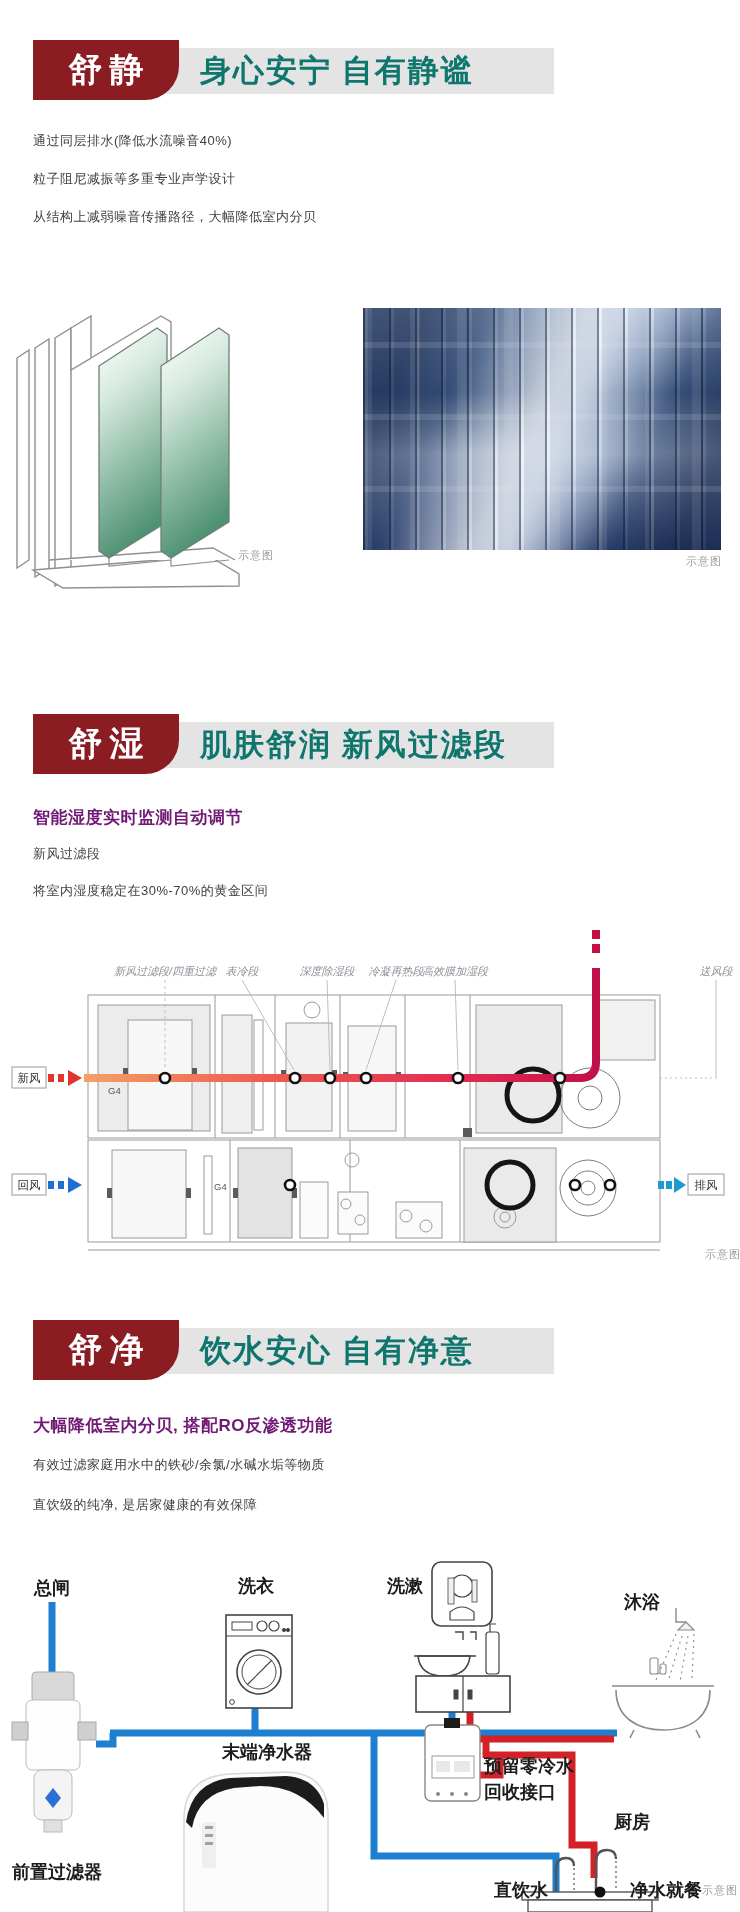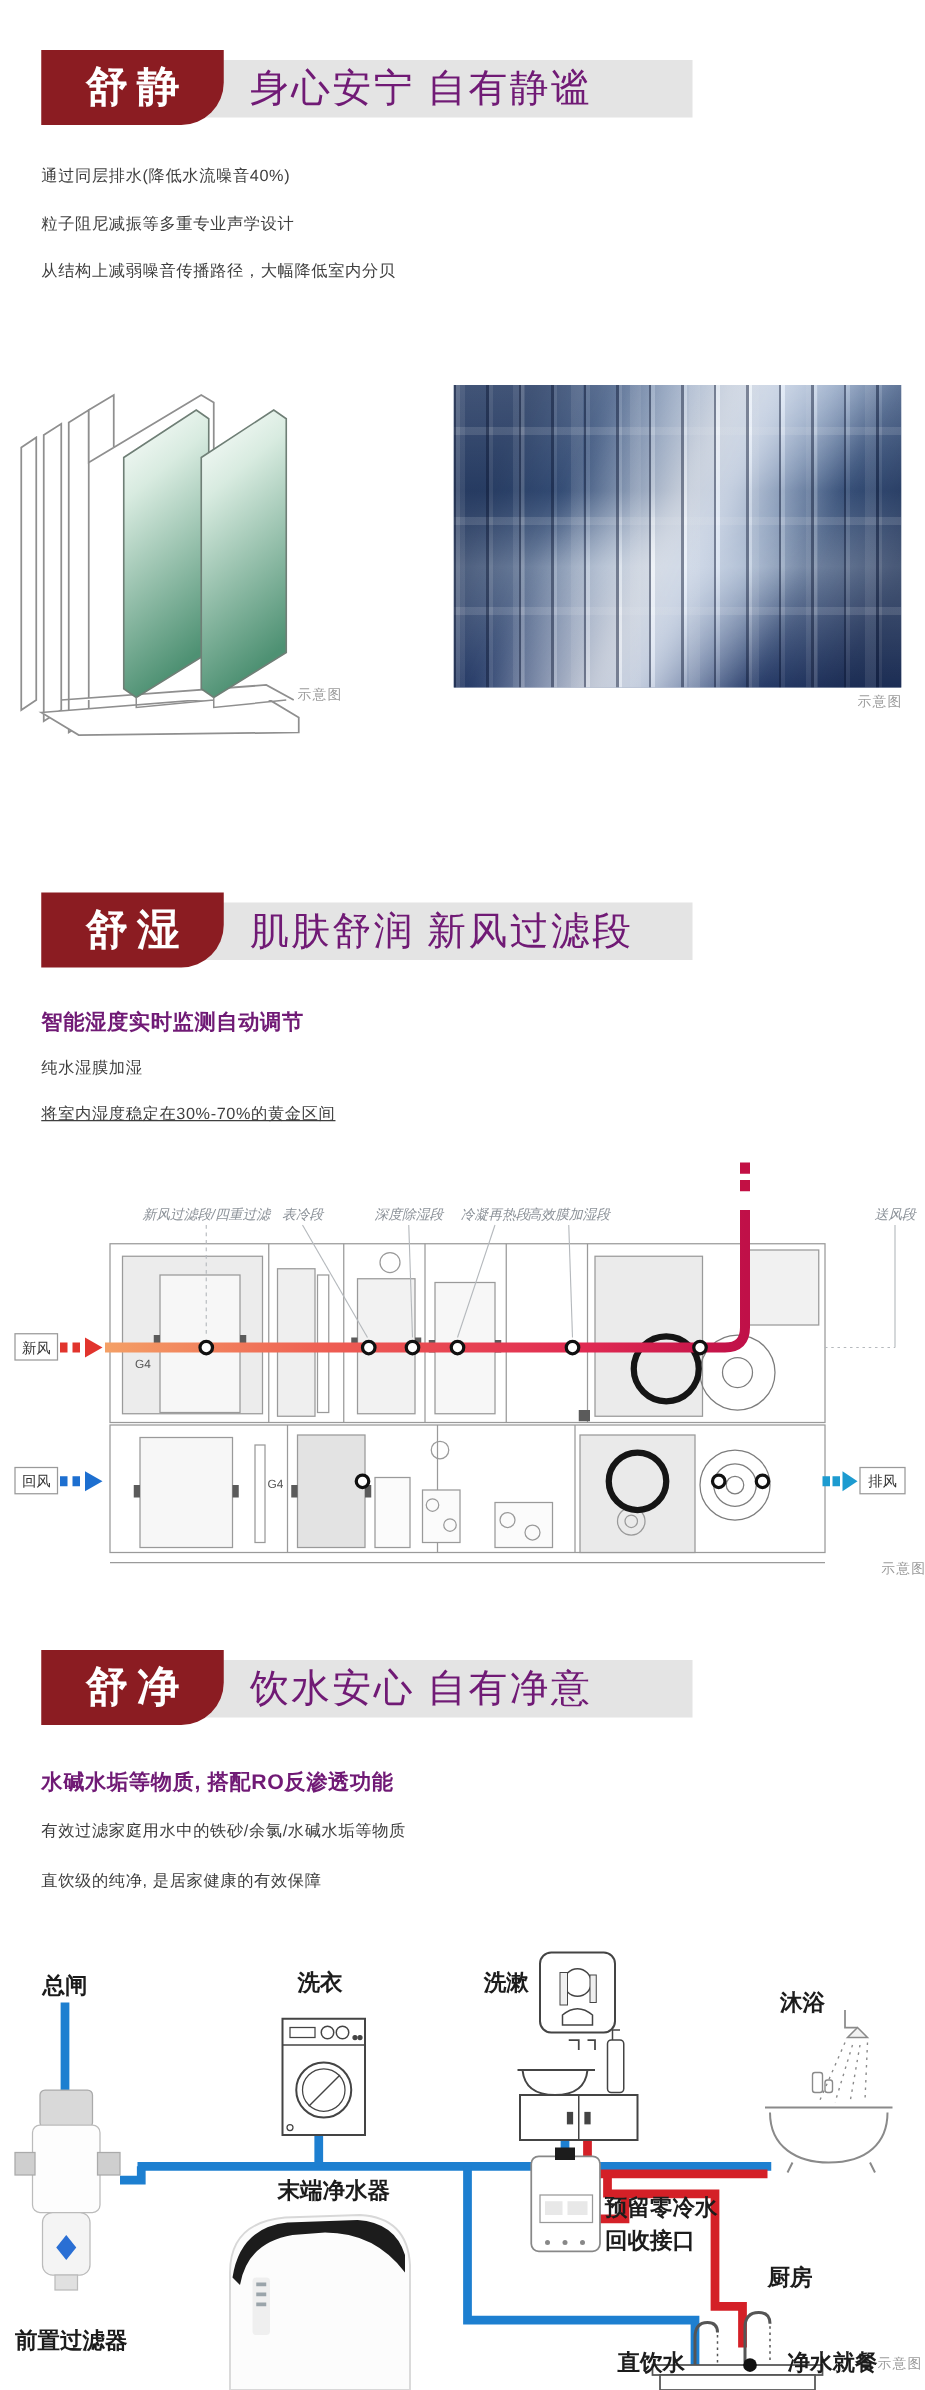--- a/index.html
+++ b/index.html
@@ -6,22 +6,22 @@
   #canvas{position:relative;width:740px;height:1912px;background:#fff;overflow:hidden;
           font-family:"Liberation Sans","DejaVu Sans",sans-serif;}
   
   .sec-head{position:absolute;left:0;width:740px;height:62px;}
   .banner{position:absolute;left:62px;top:8px;width:492px;height:46px;background:#e4e4e4;}
   .badge{position:absolute;left:33px;top:0;width:146px;height:60px;background:#8b1c22;
          border-radius:0 0 34px 0;display:flex;align-items:center;justify-content:center;}
   .badge span{color:#fff;font-family:"Liberation Serif","DejaVu Serif",serif;
               font-size:34px;font-weight:bold;letter-spacing:7px;padding-left:7px;}
   .sec-title{position:absolute;left:200px;top:10px;width:354px;height:42px;line-height:42px;
-             color:#701a75;font-family:"Liberation Serif","DejaVu Serif",serif;
-             font-size:31px;font-weight:normal;letter-spacing:2px;white-space:nowrap;}
+             color:#0f766e;font-family:"Liberation Serif","DejaVu Serif",serif;
+             font-size:31px;font-weight:bold;letter-spacing:2px;white-space:nowrap;}
   
   .body-line{position:absolute;left:33px;color:#3f3f3f;font-size:13px;letter-spacing:0.5px;white-space:nowrap;}
   .hl-line{position:absolute;left:33px;color:#701a75;font-size:17px;font-weight:bold;letter-spacing:0.5px;white-space:nowrap;}
   .cap{position:absolute;color:#9a9a9a;font-size:11px;letter-spacing:1px;}
   
   .photo{position:absolute;left:363px;top:308px;width:358px;height:242px;overflow:hidden;
          background:linear-gradient(180deg,#8aa2c4 0%,#47648f 35%,#9db1cc 60%,#32497a 100%);}
   .photo .dark{position:absolute;inset:-20px;
       background:linear-gradient(115deg,rgba(15,28,60,.55) 0 18%,rgba(15,28,60,0) 42%),
                  linear-gradient(295deg,rgba(10,20,50,.55) 0 14%,rgba(10,20,50,0) 38%);
@@ -90,22 +90,22 @@
   <div class="cap" style="left:686px;top:554px;">示意图</div>
 
   <div class="sec-head" style="top:714px;">
     <div class="banner"></div>
     <div class="badge">
       <span>舒湿</span>
     </div>
     <div class="sec-title">肌肤舒润 新风过滤段</div>
   </div>
   <div class="hl-line" style="top:806px;">智能湿度实时监测自动调节</div>
-  <div class="body-line" style="top:845px;">纯水湿膜加湿</div>
-  <div class="body-line" style="top:882px;text-decoration:underline;">将室内湿度稳定在30%-70%的黄金区间</div>
+  <div class="body-line" style="top:845px;">新风过滤段</div>
+  <div class="body-line" style="top:882px;">将室内湿度稳定在30%-70%的黄金区间</div>
 
   <svg viewBox="0 0 740 350" style="position:absolute;left:0;top:920px;width:740px;height:350px">
     <defs>
       <linearGradient id="hot" x1="0" y1="0" x2="1" y2="0">
         <stop offset="0" stop-color="#f4a066"></stop>
           <stop offset="0.35" stop-color="#ee5d52"></stop>
         <stop offset="0.75" stop-color="#e02a52"></stop>
           <stop offset="1" stop-color="#c01048"></stop>
       </linearGradient>
       <linearGradient id="cold" x1="0" y1="0" x2="1" y2="0">
@@ -236,21 +236,21 @@
     <text x="705" y="338" font-size="11" fill="#9a9a9a" letter-spacing="1">示意图</text>
   </svg>
 
   <div class="sec-head" style="top:1320px;">
     <div class="banner"></div>
     <div class="badge">
       <span>舒净</span>
     </div>
     <div class="sec-title">饮水安心 自有净意</div>
   </div>
-  <div class="hl-line" style="top:1414px;">水碱水垢等物质, 搭配RO反渗透功能</div>
+  <div class="hl-line" style="top:1414px;">大幅降低室内分贝, 搭配RO反渗透功能</div>
   <div class="body-line" style="top:1456px;">有效过滤家庭用水中的铁砂/余氯/水碱水垢等物质</div>
   <div class="body-line" style="top:1496px;">直饮级的纯净, 是居家健康的有效保障</div>
 
   <svg viewBox="0 0 740 352" style="position:absolute;left:0;top:1560px;width:740px;height:352px">
 
     <g fill="none" stroke-linejoin="miter">
       <g stroke="#1d7fd0" stroke-width="7">
         <path d="M52,42 V118"></path>
         <path d="M96,184 H113 V173"></path>
         <path d="M110,173 H617"></path>

